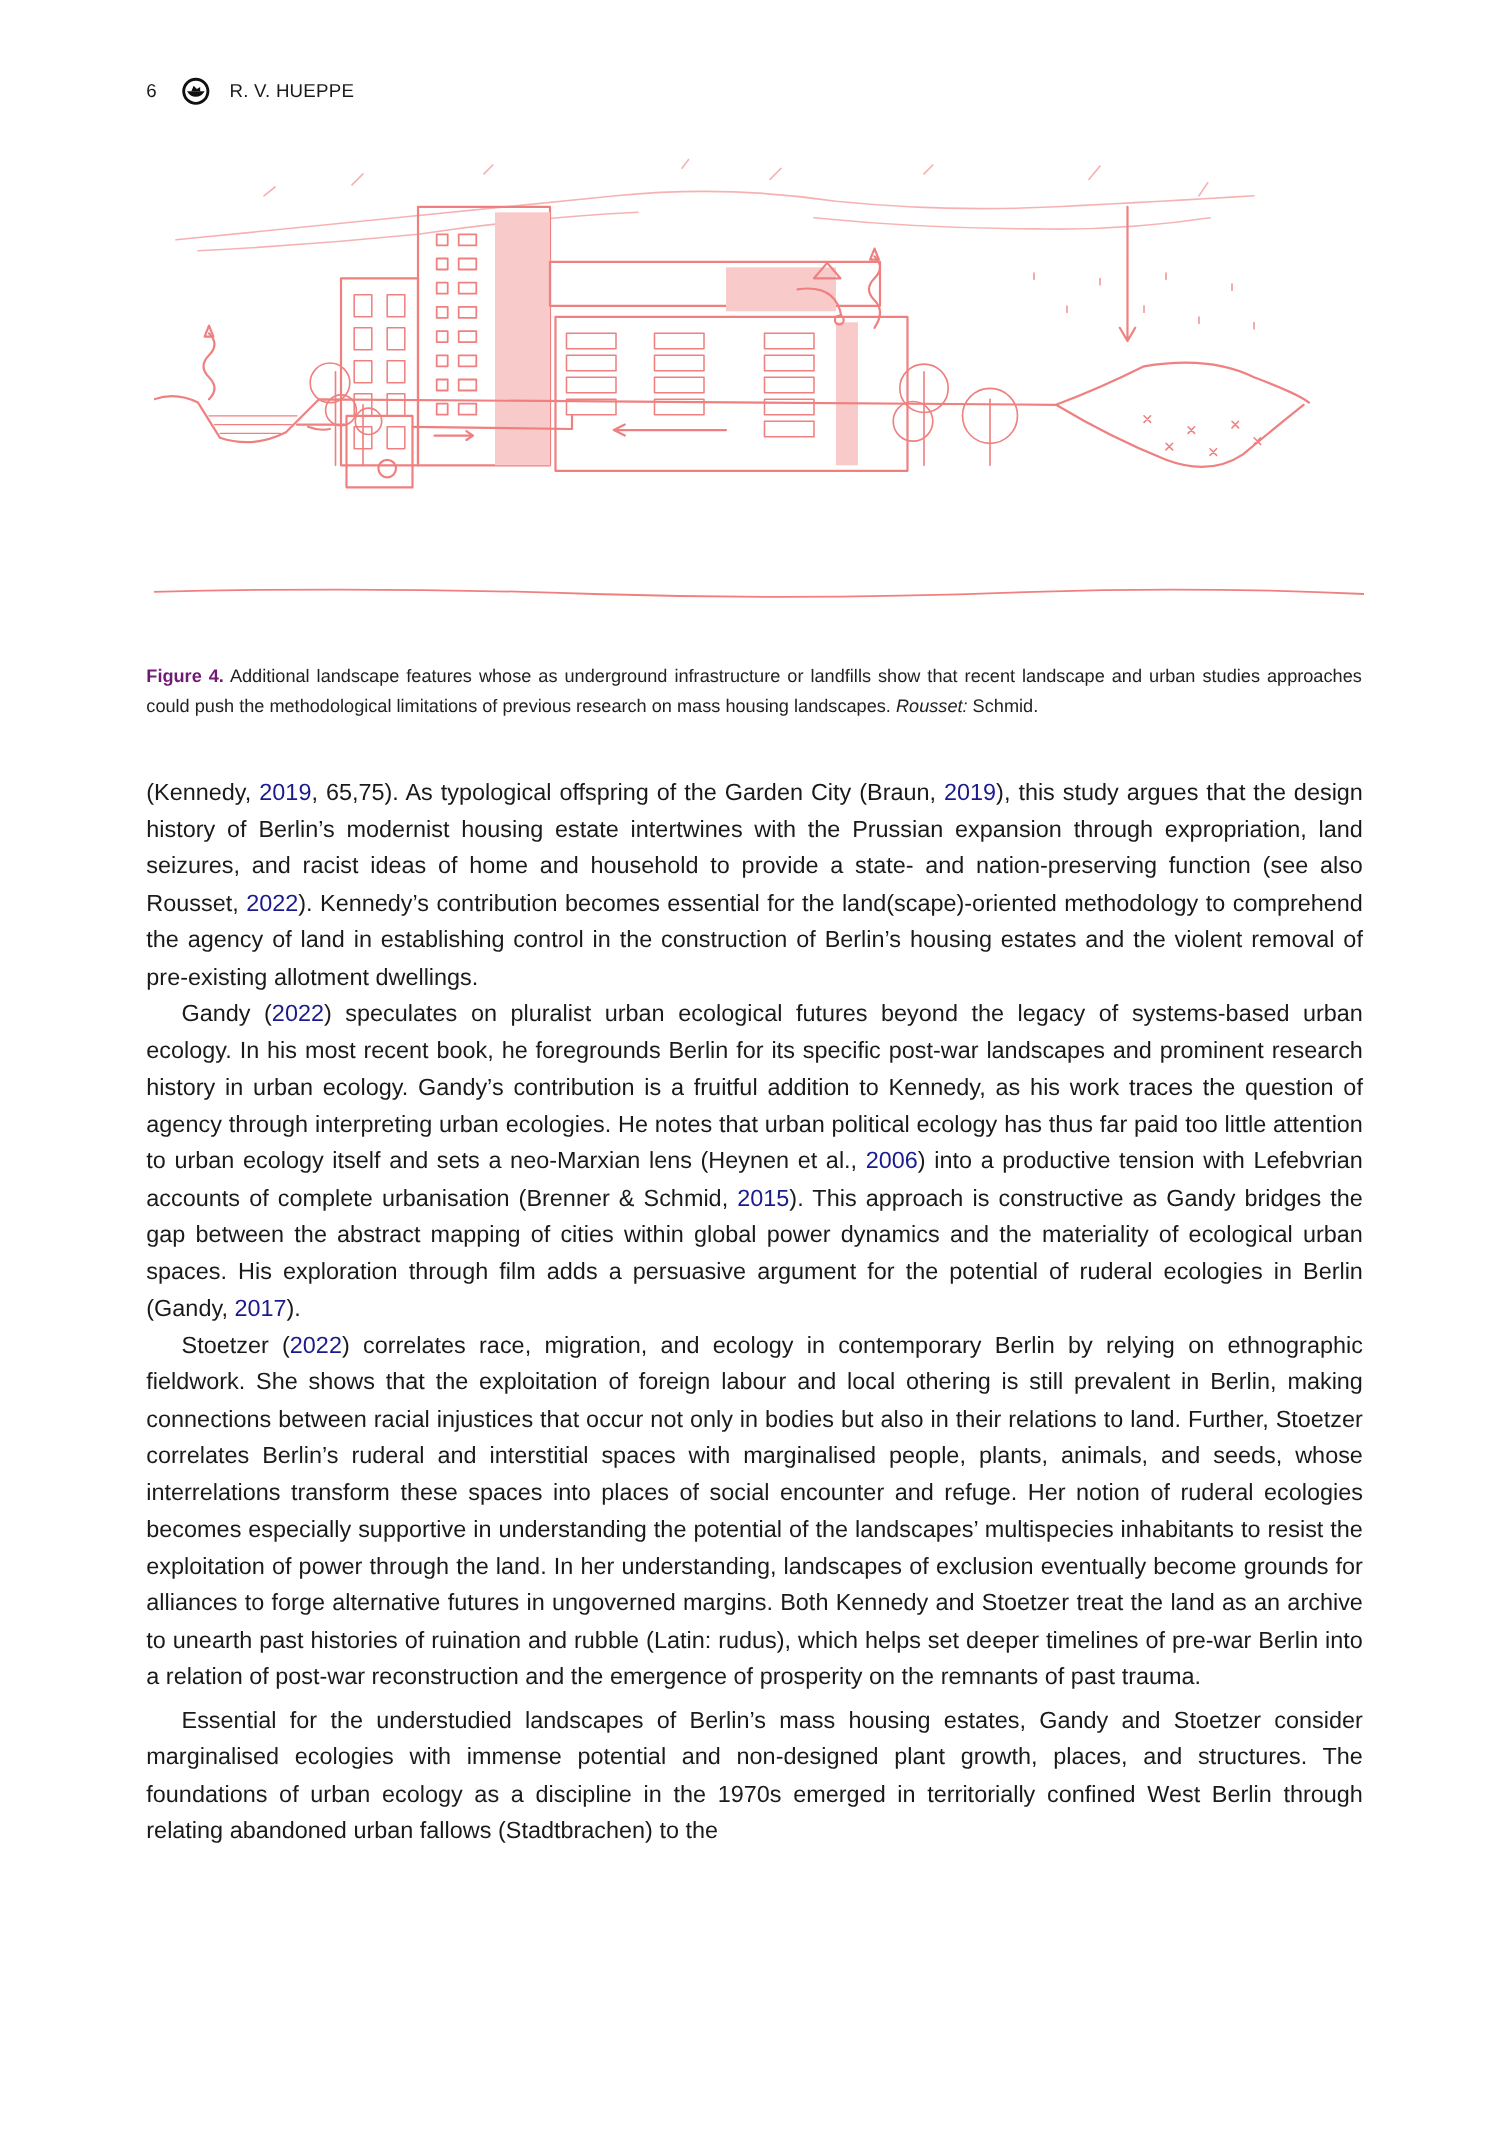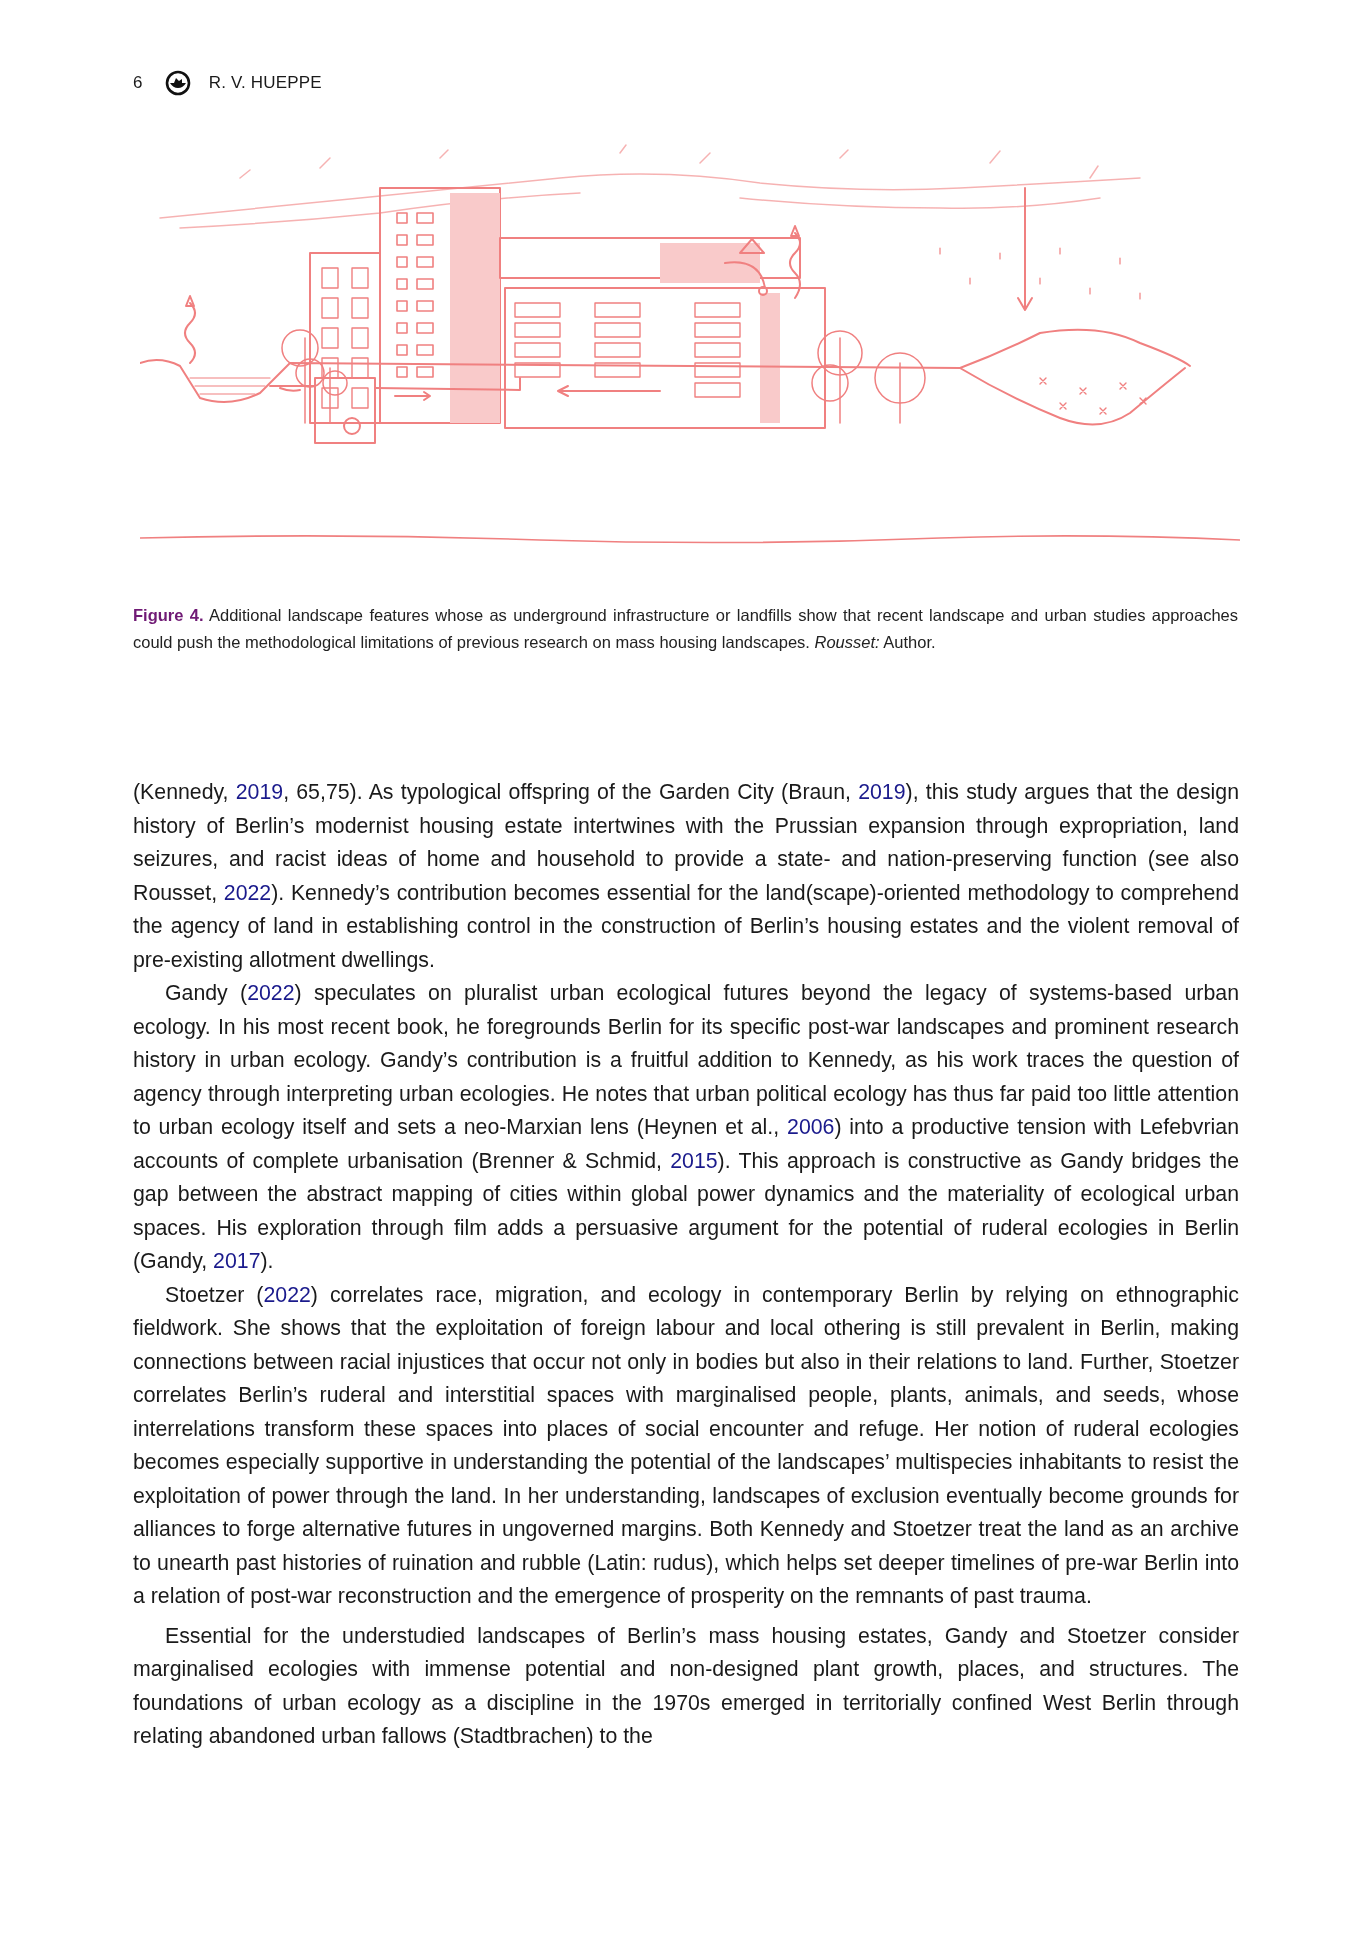--- a/index.html
+++ b/index.html
@@ -9,21 +9,21 @@
                   font-size: 17px; letter-spacing: 0.2px; }
   .running-head .page-num { margin-right: 22px; }
   .running-head .logo { width: 26px; height: 26px; margin-right: 18px; }
   .figure { position: absolute; left: 140px; top: 138px; width: 1100px; height: 430px; }
   .figure svg { width: 100%; height: 100%; }
   .caption { position: absolute; left: 133px; top: 602px; width: 1105px;
              font-size: 16.5px; line-height: 27px; text-align: justify; color: #222;
              font-family: "Liberation Sans Narrow", "Liberation Sans", sans-serif; }
   .caption .fig-label { color: #701a75; font-weight: bold; }
   .caption .source { font-style: italic; }
-  .body-text { position: absolute; left: 133px; top: 776px; width: 1106px;
+  .body-text { position: absolute; left: 133px; top: 704px; width: 1106px;
                font-size: 21.3px; line-height: 33.5px; text-align: justify; }
   .body-text p { margin: 0; text-indent: 0; }
   .body-text p.indent { text-indent: 32px; }
   .body-text p.gap { margin-top: 6px; }
   .cite { color: #1a1a8c; text-decoration: none; }
 </style>
 </head>
 <body>
 
 <div class="running-head">
@@ -143,21 +143,21 @@
 
     <path d="M0 400 Q200 395 400 402 Q600 408 800 400 Q950 395 1100 402" stroke-width="1.6"></path>
 
     <g stroke-width="1.2">
       <path d="M800 110 l0 6 M830 140 l0 6 M860 115 l0 6 M900 140 l0 6 M920 110 l0 6 M950 150 l0 6 M980 120 l0 6 M1000 155 l0 6"></path>
     </g>
   </svg>
 </div>
 
 <div class="caption">
-  <span class="fig-label">Figure 4.</span><span> Additional landscape features whose as underground infrastructure or landfills show that recent landscape and urban studies approaches could push the methodological limitations of previous research on mass housing landscapes. </span><span class="source">Rousset:</span><span> Author.</span>
+  <span class="fig-label">Figure 4.</span><span> Additional landscape features whose as underground infrastructure or landfills show that recent landscape and urban studies approaches could push the methodological limitations of previous research on mass housing landscapes. </span><span class="source">Rousset:</span><span> Schmid.</span>
 </div>
 
 <div class="body-text">
   <p>
     <span>(Kennedy, </span><a class="cite">2019</a><span>, 65,75). As typological offspring of the Garden City (Braun, </span><a class="cite">2019</a><span>), this study argues that the design history of Berlin’s modernist housing estate intertwines with the Prussian expansion through expropriation, land seizures, and racist ideas of home and household to provide a state- and nation-preserving function (see also Rousset, </span><a class="cite">2022</a><span>). Kennedy’s contribution becomes essential for the land(scape)-oriented methodology to comprehend the agency of land in establishing control in the construction of Berlin’s housing estates and the violent removal of pre-existing allotment dwellings.</span>
   </p>
   <p class="indent">
     <span>Gandy (</span><a class="cite">2022</a><span>) speculates on pluralist urban ecological futures beyond the legacy of systems-based urban ecology. In his most recent book, he foregrounds Berlin for its specific post-war landscapes and prominent research history in urban ecology. Gandy’s contribution is a fruitful addition to Kennedy, as his work traces the question of agency through interpreting urban ecologies. He notes that urban political ecology has thus far paid too little attention to urban ecology itself and sets a neo-Marxian lens (Heynen et al., </span><a class="cite">2006</a><span>) into a productive tension with Lefebvrian accounts of complete urbanisation (Brenner &amp; Schmid, </span><a class="cite">2015</a><span>). This approach is constructive as Gandy bridges the gap between the abstract mapping of cities within global power dynamics and the materiality of ecological urban spaces. His exploration through film adds a persuasive argument for the potential of ruderal ecologies in Berlin (Gandy, </span><a class="cite">2017</a><span>).</span>
   </p>
   <p class="indent">

